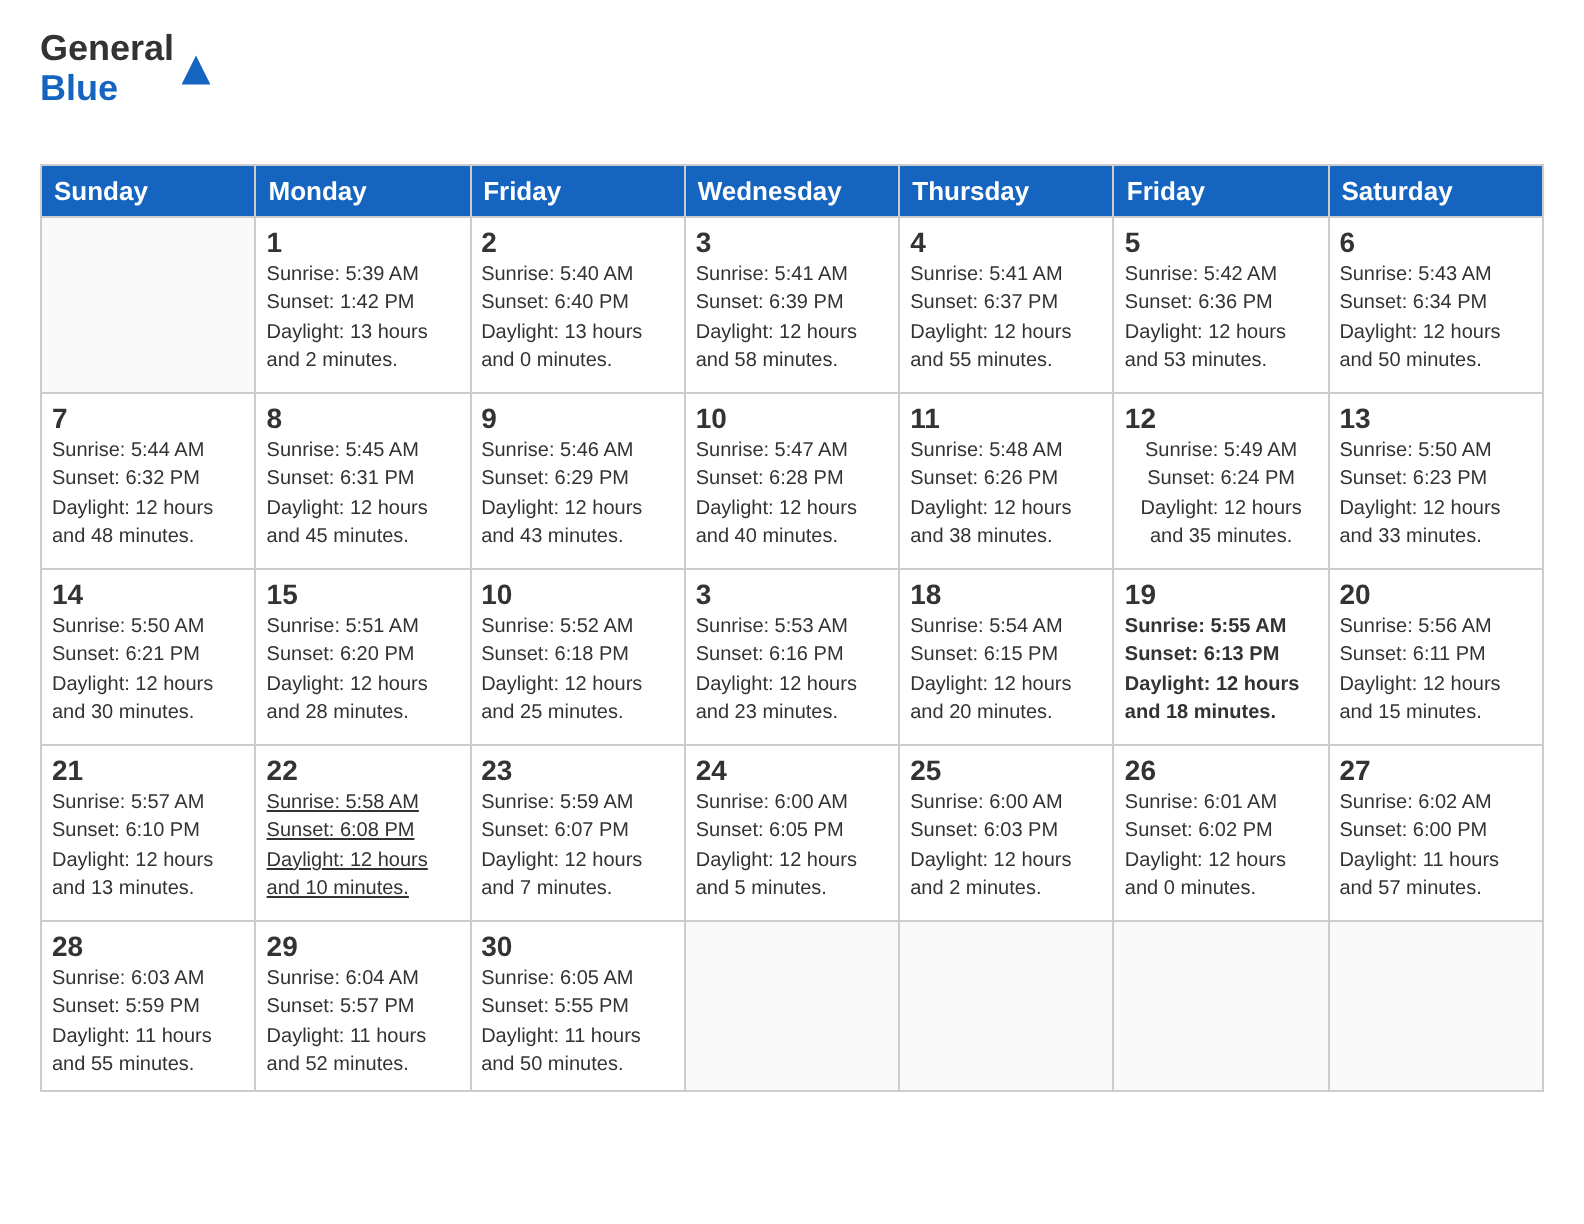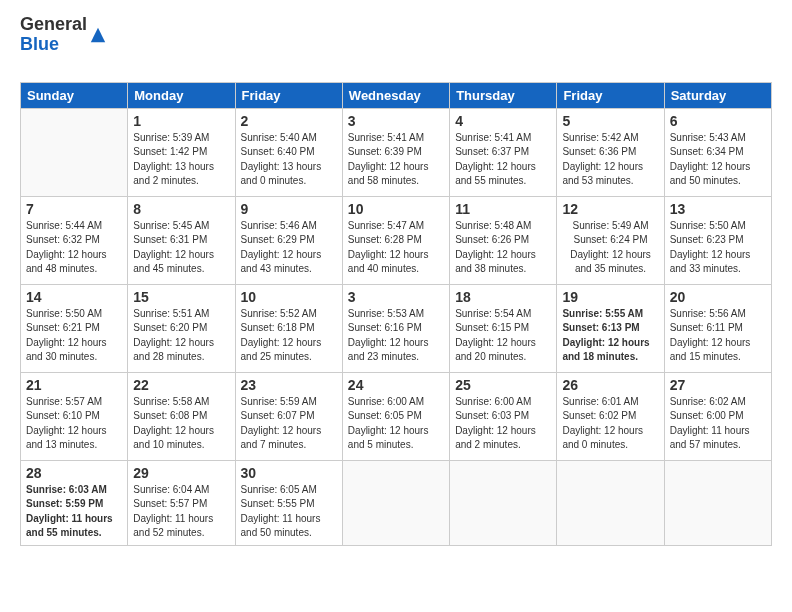--- a/index.html
+++ b/index.html
@@ -276,21 +276,21 @@
         <tr>
           <td>
             <div class="day-number">21</div>
             <div class="day-info" style="white-space: pre-line;">Sunrise: 5:57 AM
 Sunset: 6:10 PM
 Daylight: 12 hours
 and 13 minutes.</div>
           </td>
           <td>
             <div class="day-number">22</div>
-            <div class="day-info" style="white-space: pre-line;">Sunrise: 5:58 AM
+            <div class="day-info" style="white-space: pre-line; text-decoration: underline;">Sunrise: 5:58 AM
 Sunset: 6:08 PM
 Daylight: 12 hours
 and 10 minutes.</div>
           </td>
           <td>
             <div class="day-number">23</div>
             <div class="day-info" style="white-space: pre-line;">Sunrise: 5:59 AM
 Sunset: 6:07 PM
 Daylight: 12 hours
 and 7 minutes.</div>
@@ -320,21 +320,21 @@
             <div class="day-number">27</div>
             <div class="day-info" style="white-space: pre-line;">Sunrise: 6:02 AM
 Sunset: 6:00 PM
 Daylight: 11 hours
 and 57 minutes.</div>
           </td>
         </tr>
         <tr class="last-row">
           <td>
             <div class="day-number">28</div>
-            <div class="day-info" style="white-space: pre-line; font-weight: bold;">Sunrise: 6:03 AM
+            <div class="day-info" style="white-space: pre-line;">Sunrise: 6:03 AM
 Sunset: 5:59 PM
 Daylight: 11 hours
 and 55 minutes.</div>
           </td>
           <td>
             <div class="day-number">29</div>
             <div class="day-info" style="white-space: pre-line;">Sunrise: 6:04 AM
 Sunset: 5:57 PM
 Daylight: 11 hours
 and 52 minutes.</div>

